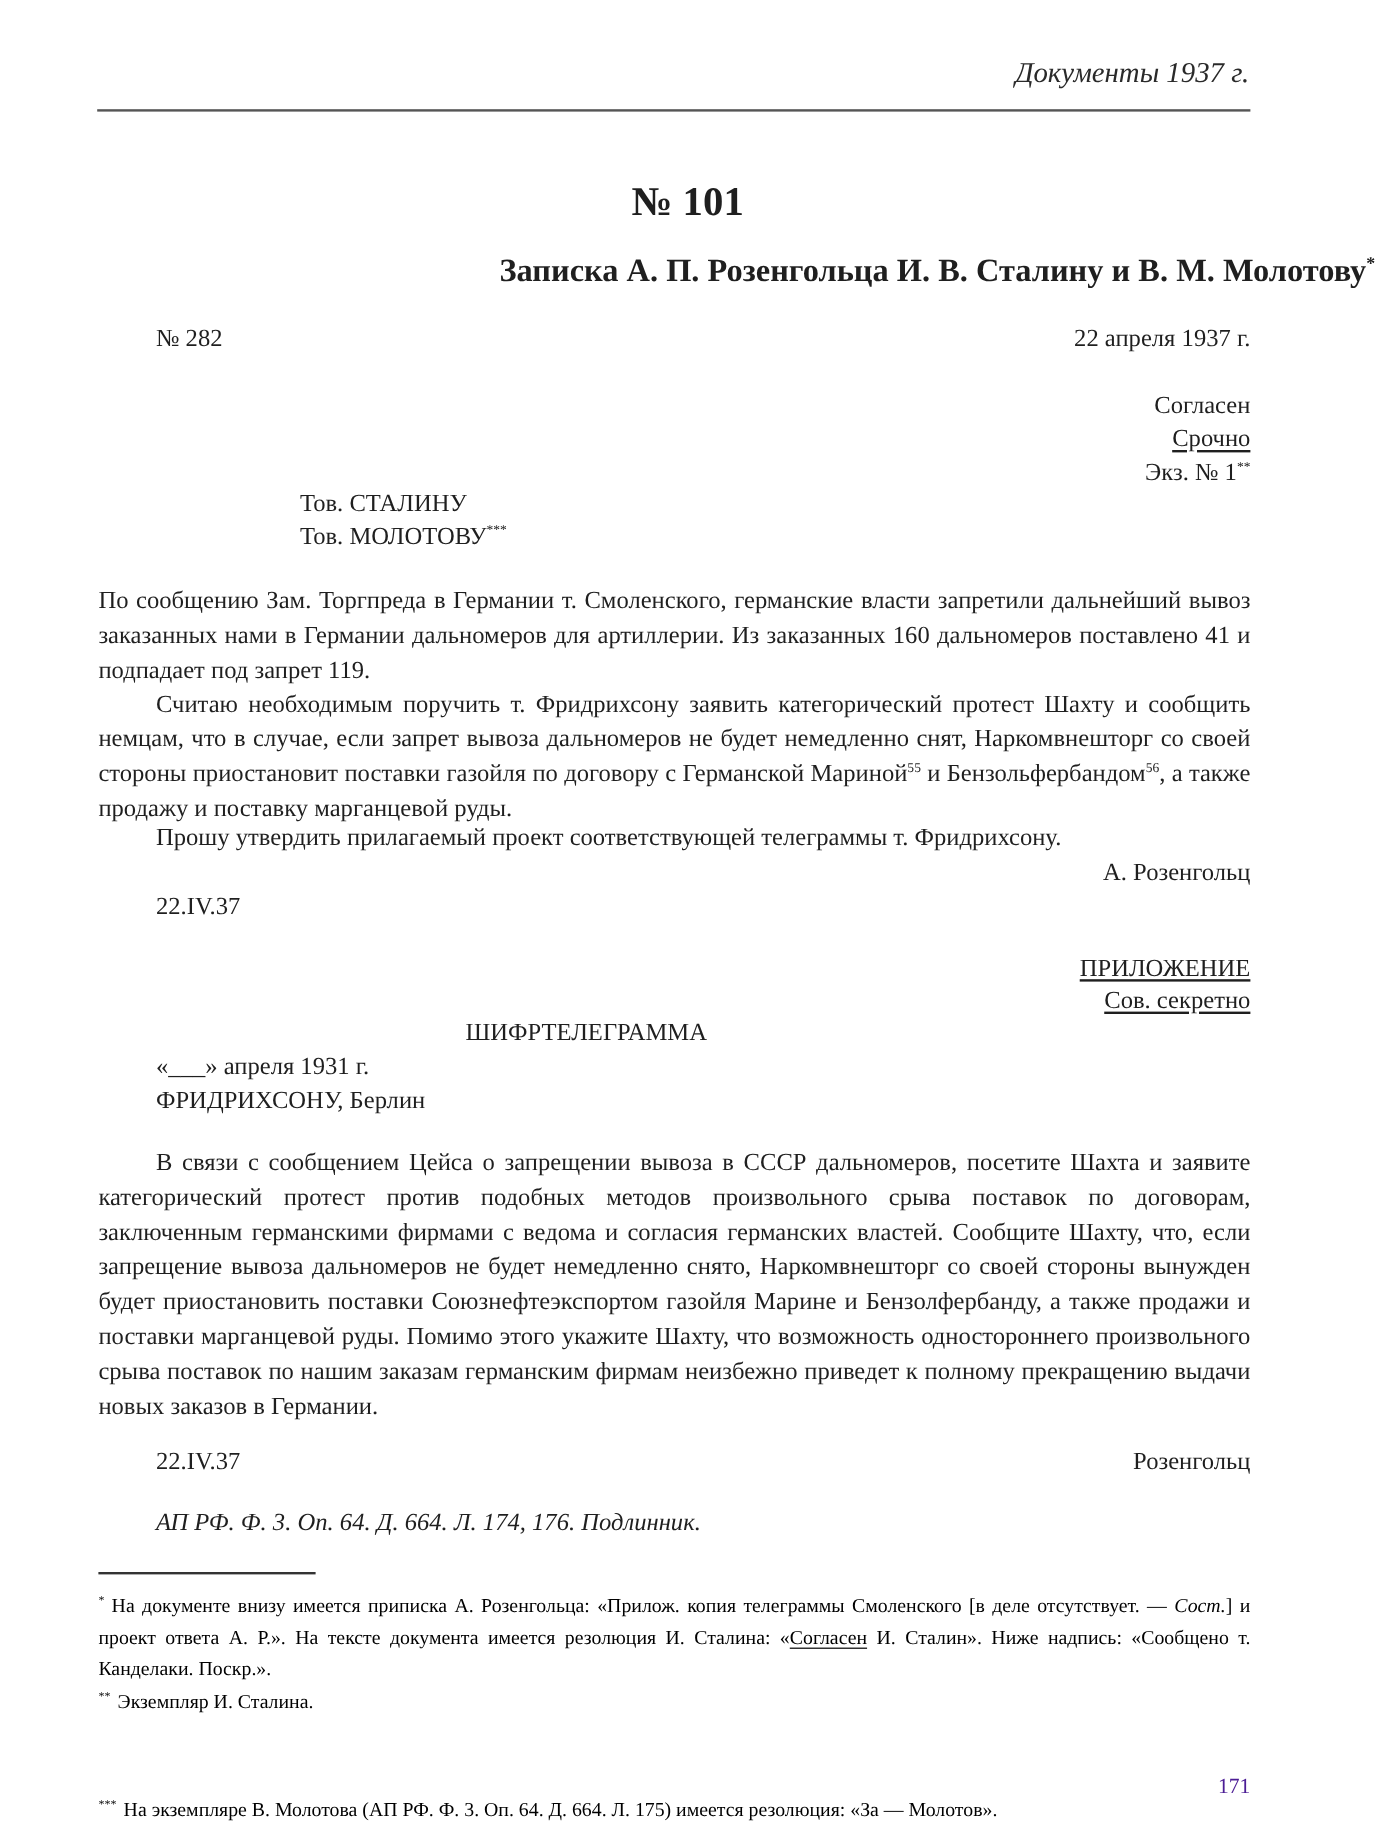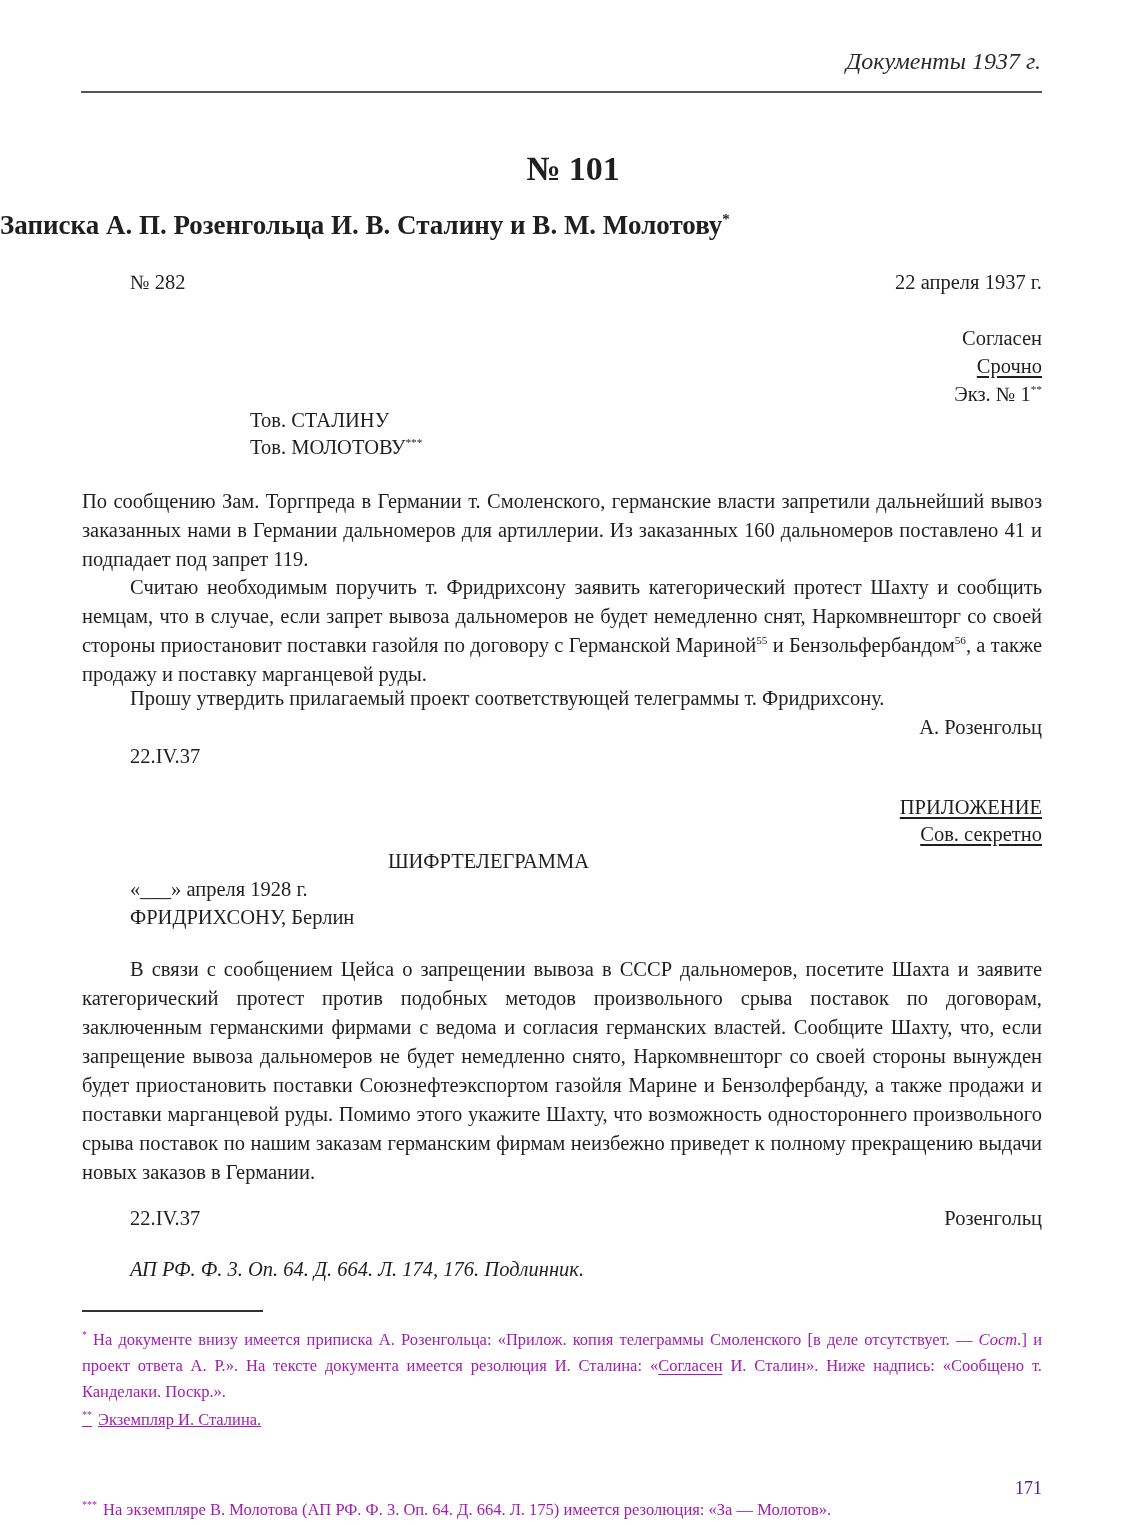--- a/index.html
+++ b/index.html
@@ -11,39 +11,39 @@
   .abs { position: absolute; white-space: nowrap; }
   .running-head {
     right: 105px; top: 48px; font-size: 24px; font-style: italic; color: #2a2a2a;
   }
   .head-rule { left: 81px; top: 91px; width: 961px; height: 2px; background: #555; }
   .doc-number {
     left: 0; width: 1146px; text-align: center; top: 150px;
     font-size: 34px; font-weight: bold;
   }
   .doc-title {
-    left: 0; width: 1146px; text-align: left; top: 210px;
+    left: 0; width: 1146px; text-align: right; top: 210px;
     font-size: 27px; font-weight: bold;
   }
   .sup { font-size: 0.55em; vertical-align: super; line-height: 0; }
   .txt { font-size: 20.5px; }
   .right { right: 104px; text-align: right; }
   .u { text-decoration: underline; text-underline-offset: 3px; }
   .para {
     position: absolute; left: 130px; width: 912px;
     font-size: 20.5px; line-height: 29px; text-align: justify;
     text-indent: 0;
   }
   .para p { margin: 0; text-indent: 0; }
   .center { left: 0; width: 977px; text-align: center; }
   .ital { font-style: italic; }
   .fn-rule { left: 82px; top: 1310px; width: 181px; height: 1.5px; background: #333; }
   .fn {
     position: absolute; left: 82px; width: 960px;
-    font-size: 16.5px; line-height: 26px; color: #a21caf; text-align: justify;
+    font-size: 16.5px; line-height: 26px; color: #000000; text-align: justify;
   }
   .fn .mark { font-size: 10px; vertical-align: super; margin-right: 6px; }
   .page-num { right: 104px; top: 1478px; font-size: 18px; color: #4c1d95; }
 </style>
 </head>
 <body>
 
 <div class="abs running-head" data-name="running-head">Документы 1937 г.</div>
 <div class="abs head-rule" data-name="header-rule"></div>
 
@@ -75,39 +75,39 @@
 </div>
 
 <div class="abs txt" style="left:130px; top:687px;" data-name="body-paragraph-3">Прошу утвердить прилагаемый проект соответствующей телеграммы т. Фридрихсону.</div>
 
 <div class="abs txt right" style="top:716px;" data-name="signature">А. Розенгольц</div>
 <div class="abs txt" style="left:130px; top:745px;" data-name="sign-date">22.IV.37</div>
 
 <div class="abs txt right u" style="top:796px;" data-name="appendix-label">ПРИЛОЖЕНИЕ</div>
 <div class="abs txt right u" style="top:823px;" data-name="appendix-classification">Сов. секретно</div>
 <div class="abs txt center" style="top:850px;" data-name="appendix-heading">ШИФРТЕЛЕГРАММА</div>
-<div class="abs txt" style="left:130px; top:878px;" data-name="telegram-date">«___» апреля 1928 г.</div>
+<div class="abs txt" style="left:130px; top:878px;" data-name="telegram-date">«___» апреля 1931 г.</div>
 <div class="abs txt" style="left:130px; top:906px;" data-name="telegram-recipient">ФРИДРИХСОНУ, Берлин</div>
 
 <div class="para" style="top:955px;" data-name="telegram-body">
   <p data-name="paragraph-text">В связи с сообщением Цейса о запрещении вывоза в СССР дальномеров, посетите Шахта и заявите категорический протест против подобных методов произвольного срыва поставок по договорам, заключенным германскими фирмами с ведома и согласия германских властей. Сообщите Шахту, что, если запрещение вывоза дальномеров не будет немедленно снято, Наркомвнешторг со своей стороны вынужден будет приостановить поставки Союзнефтеэкспортом газойля Марине и Бензолфербанду, а также продажи и поставки марганцевой руды. Помимо этого укажите Шахту, что возможность одностороннего произвольного срыва поставок по нашим заказам германским фирмам неизбежно приведет к полному прекращению выдачи новых заказов в Германии.</p>
 </div>
 
 <div class="abs txt" style="left:130px; top:1207px;" data-name="telegram-sign-date">22.IV.37</div>
 <div class="abs txt right" style="top:1207px;" data-name="telegram-signature">Розенгольц</div>
 
 <div class="abs txt ital" style="left:130px; top:1258px;" data-name="archive-reference">АП РФ. Ф. 3. Оп. 64. Д. 664. Л. 174, 176. Подлинник.</div>
 
 <div class="abs fn-rule" data-name="footnote-rule"></div>
 
 <div class="fn" style="top:1322px;" data-name="footnote-1">
   <span class="mark" data-name="footnote-mark">*</span><span data-name="footnote-text">На документе внизу имеется приписка А. Розенгольца: «Прилож. копия телеграммы Смоленского [в деле отсутствует. — </span><span class="ital" data-name="footnote-text-italic">Сост.</span><span data-name="footnote-text">] и проект ответа А. Р.». На тексте документа имеется резолюция И. Сталина: «</span><span class="u" data-name="footnote-text-underlined">Согласен</span><span data-name="footnote-text"> И. Сталин». Ниже надпись: «Сообщено т. Канделаки. Поскр.».</span>
 </div>
 
-<div class="fn" style="top:1402px;text-decoration:underline;" data-name="footnote-2">
+<div class="fn" style="top:1402px;" data-name="footnote-2">
   <span class="mark" data-name="footnote-mark">**</span><span data-name="footnote-text">Экземпляр И. Сталина.</span>
 </div>
 
 <div class="fn" style="top:1492px;" data-name="footnote-3">
   <span class="mark" data-name="footnote-mark">***</span><span data-name="footnote-text">На экземпляре В. Молотова (АП РФ. Ф. 3. Оп. 64. Д. 664. Л. 175) имеется резолюция: «За — Молотов».</span>
 </div>
 
 <div class="abs page-num" data-name="page-number">171</div>
 
 <style>

